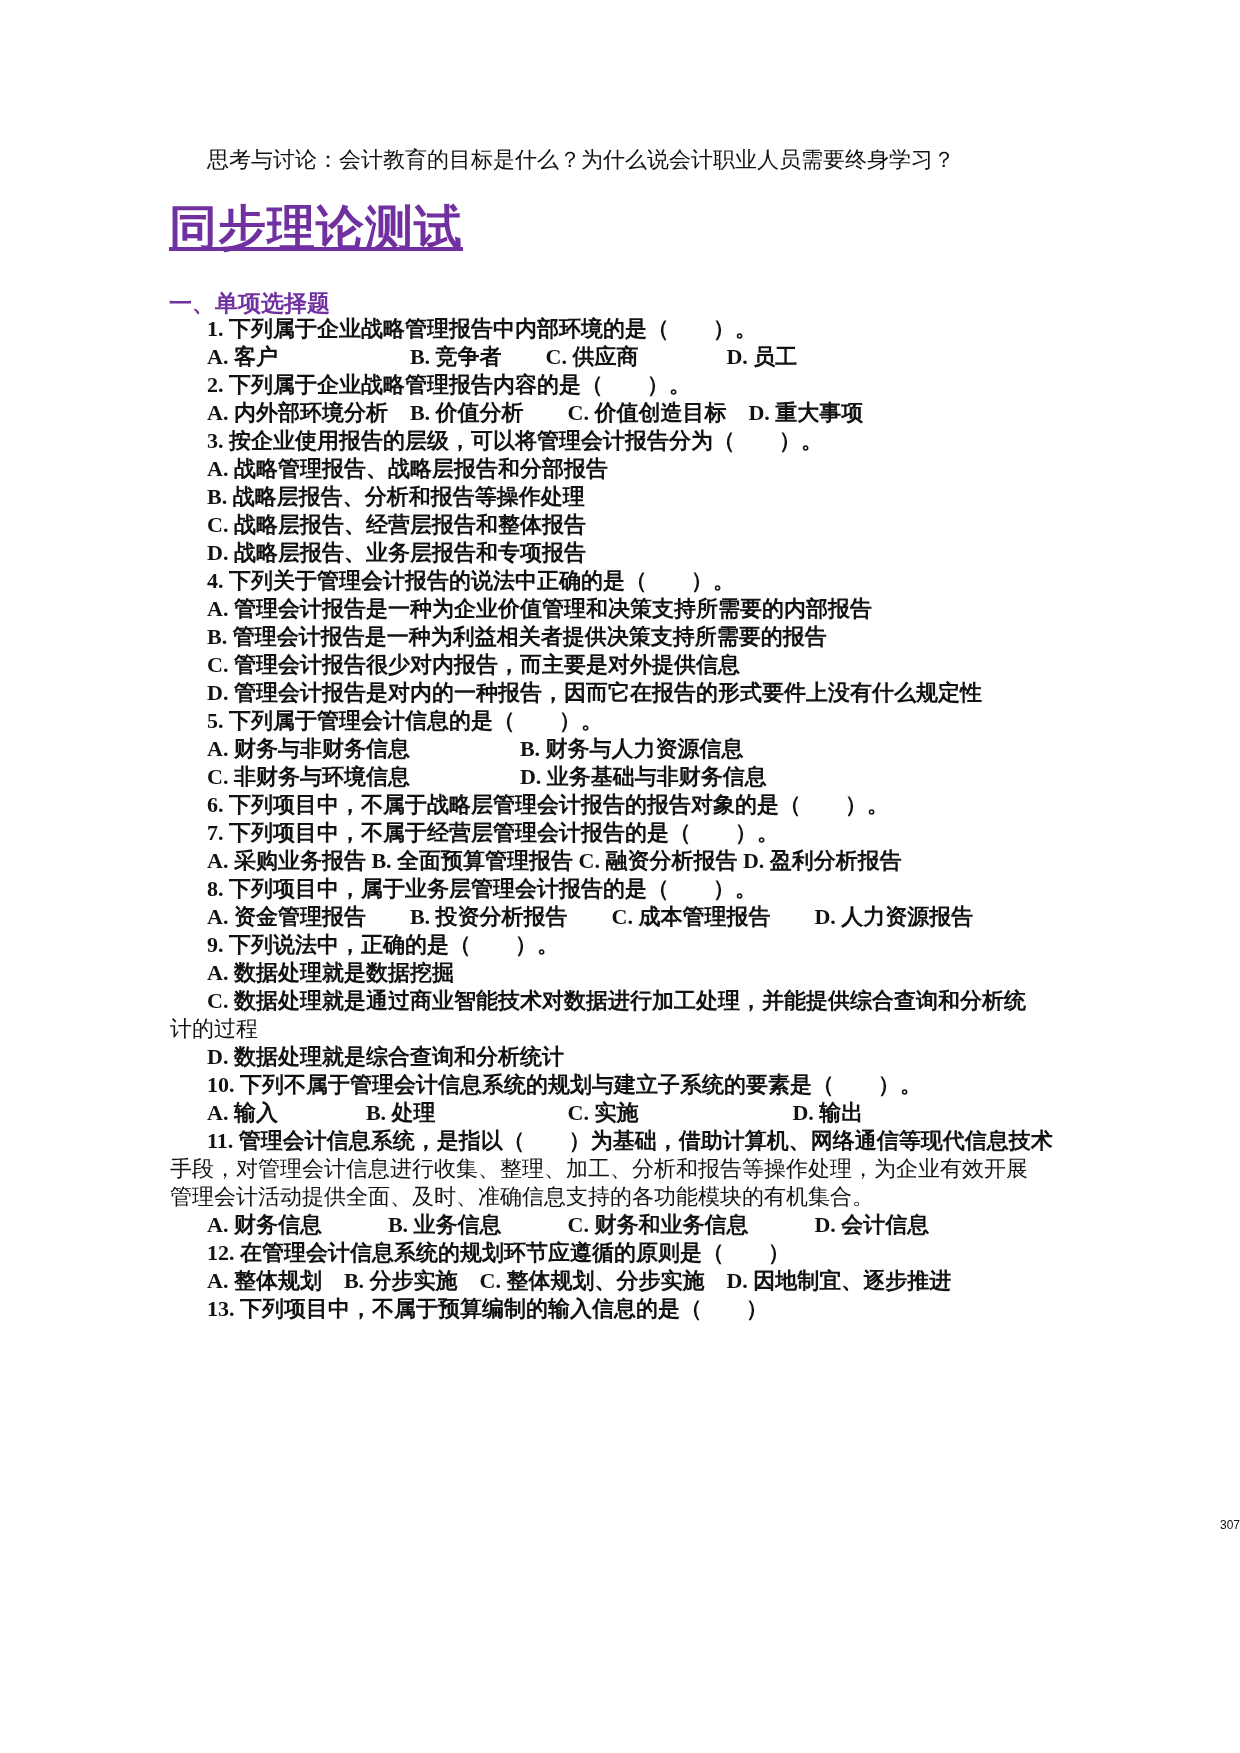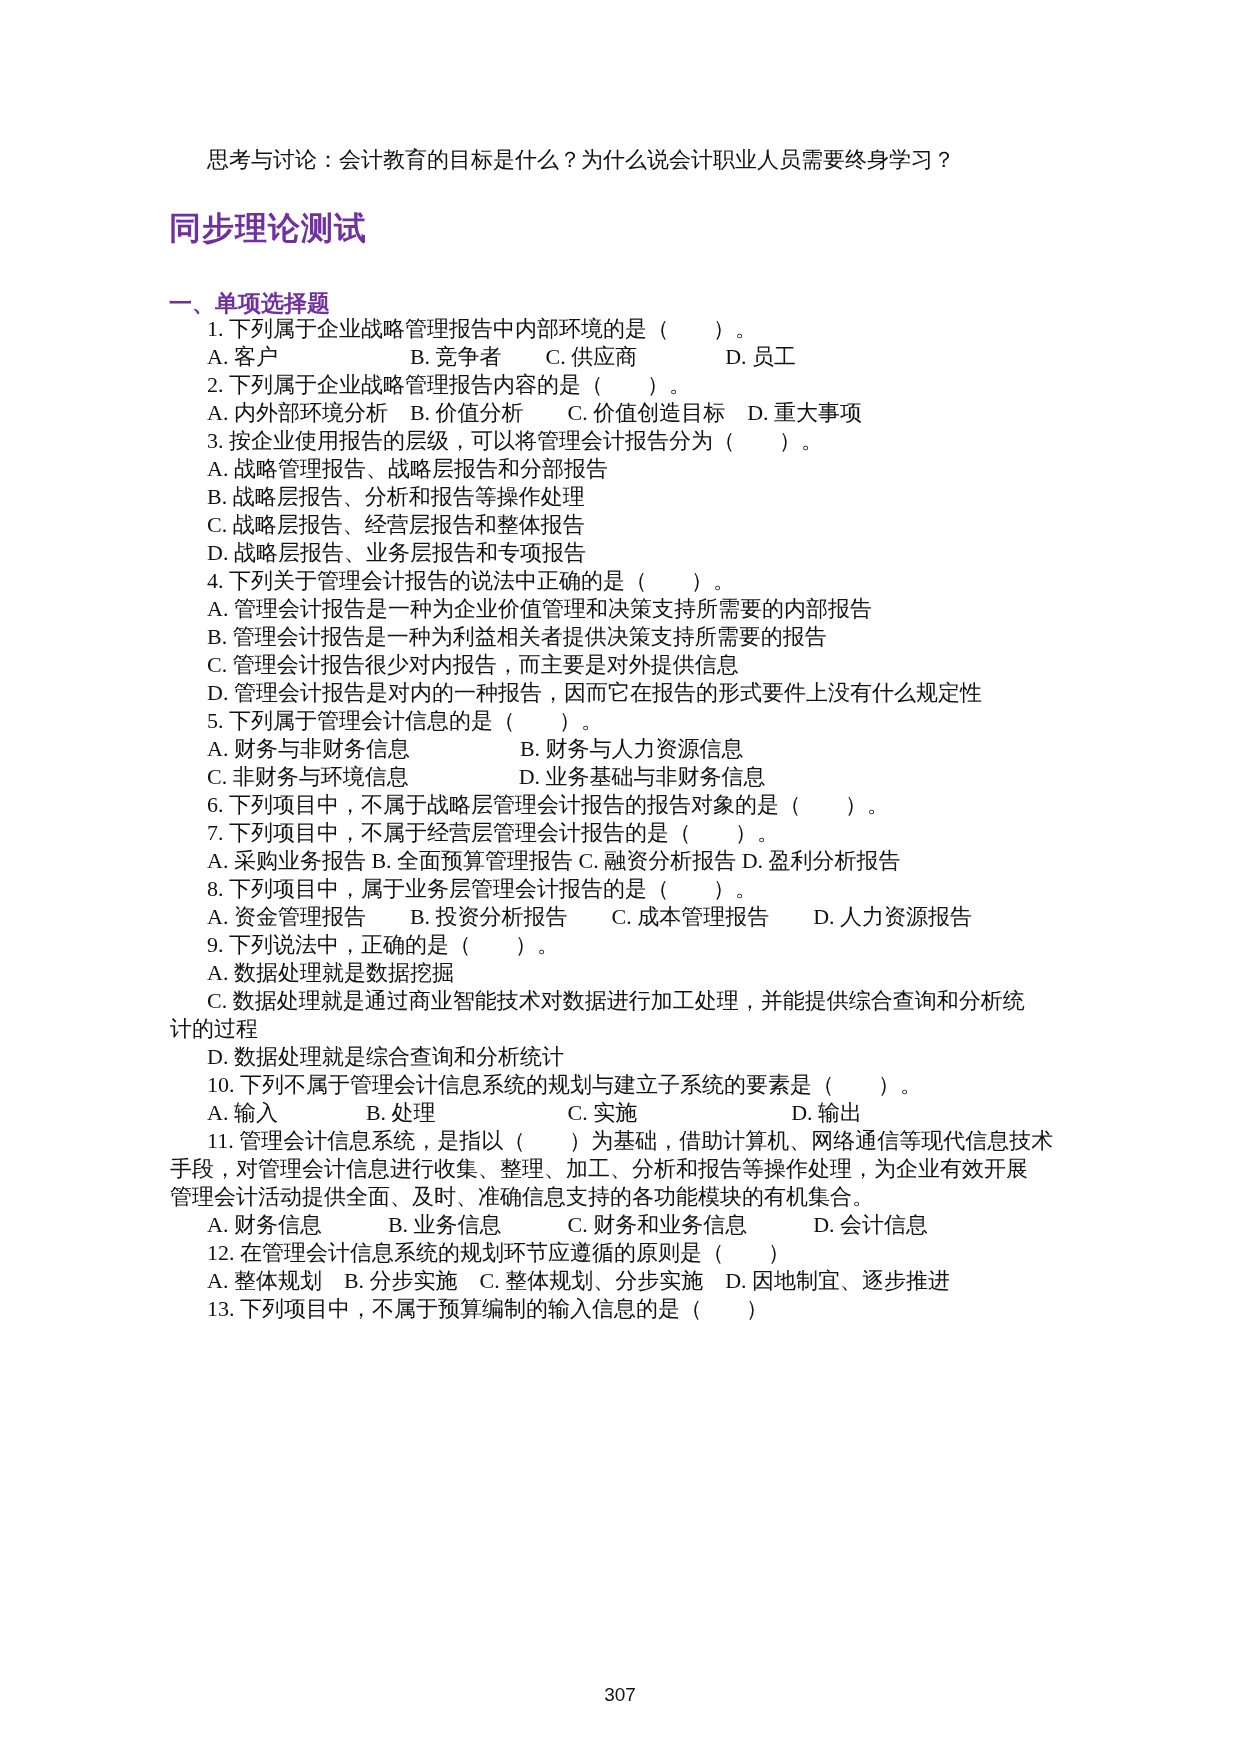--- a/index.html
+++ b/index.html
@@ -18,26 +18,27 @@
     left: 207px;
     top: 134px;
     font-size: 22px;
     line-height: 28px;
     white-space: pre;
   }
   .section-title {
     position: absolute;
     left: 169px;
     top: 194px;
-    font-size: 32px;
+    font-size: 48px;
     line-height: 44px;
     font-weight: bold;
     font-family: "Liberation Sans", "DejaVu Sans", sans-serif;
     letter-spacing: 1px;
     white-space: pre;
+    text-decoration: underline;
   }
   .subsection-title {
     position: absolute;
     left: 169px;
     top: 276px;
     font-size: 23px;
     line-height: 30px;
     font-weight: bold;
     font-family: "Liberation Sans", "DejaVu Sans", sans-serif;
     white-space: pre;
@@ -48,28 +49,28 @@
     left: 170px;
     top: 303px;
     width: 930px;
   }
   .line {
     height: 28px;
     line-height: 28px;
     font-size: 22px;
     white-space: pre;
   }
-  .line.indent { padding-left: 37px; }
+  .line.indent { padding-left: 37px; font-weight: bold; }
   .page-number {
     position: absolute;
     left: 0;
-    top: 1672px;
+    top: 1502px;
     width: 100%;
-    text-align: center;
-    font-size: 19px;
+    text-align: right;
+    font-size: 12px;
     line-height: 22px;
     font-family: "Liberation Sans", "DejaVu Sans", sans-serif;
     color: #111111;
   }
 </style>
 </head>
 <body>
 
 <div class="page">
 

